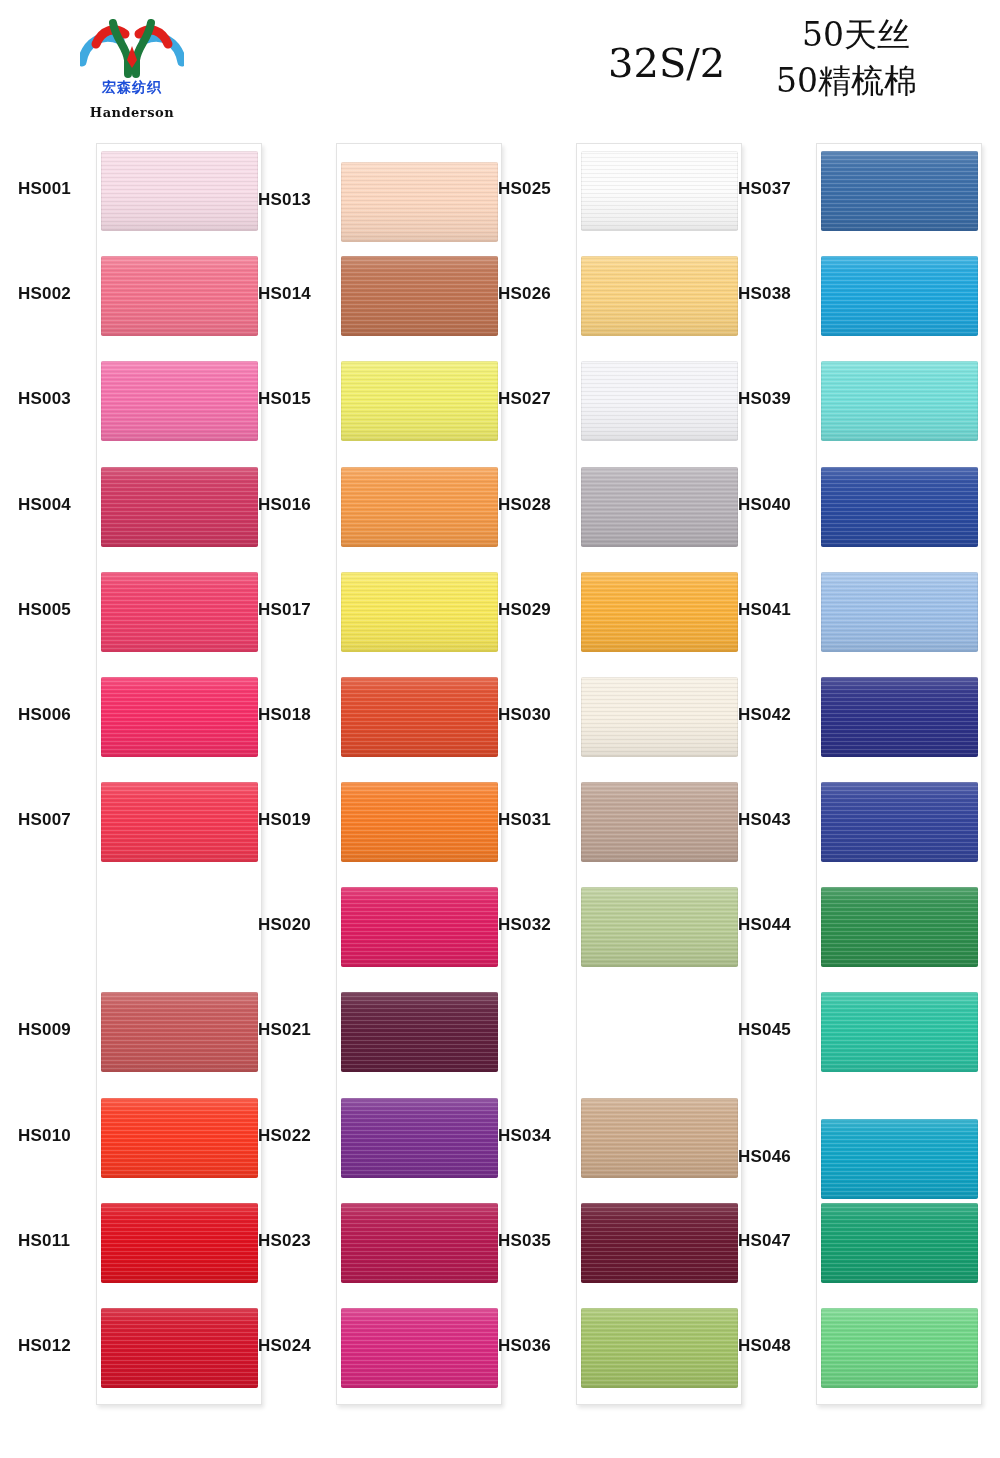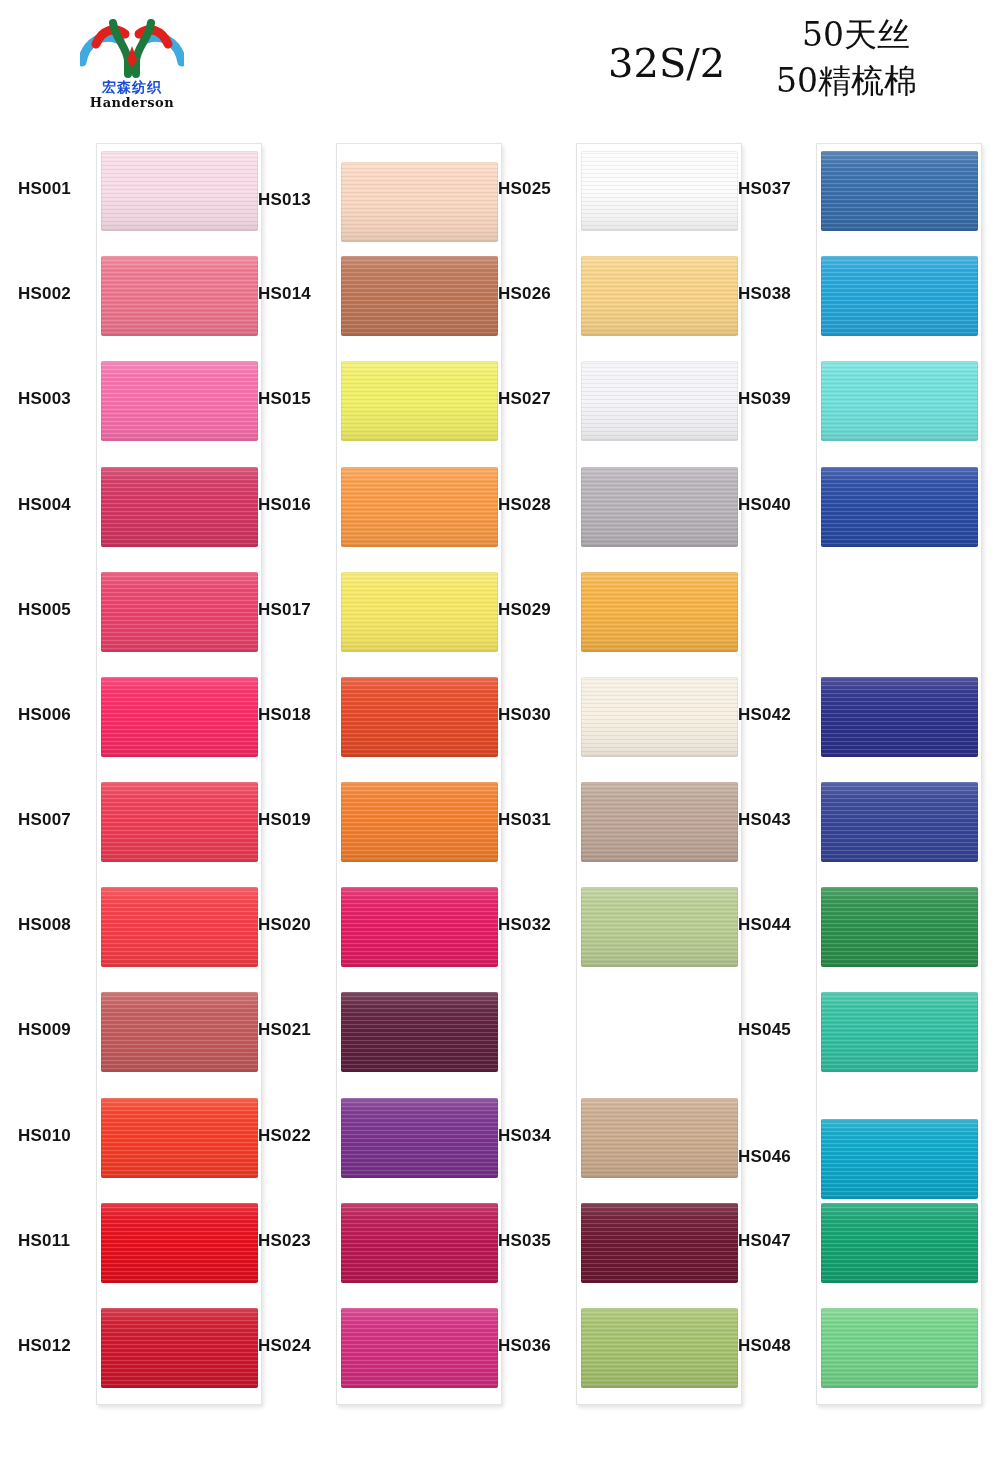--- a/index.html
+++ b/index.html
@@ -47,20 +47,21 @@
     white-space: nowrap;
   }
   #brand-en {
     font-family: "DejaVu Serif", serif;
     font-size: 13px;
     font-weight: bold;
     letter-spacing: 0.5px;
     color: #111;
     line-height: 15px;
     white-space: nowrap;
+    margin-top: 10px;
   }
 
   .title-text {
     position: absolute;
     font-family: "DejaVu Serif", serif;
     color: #111111;
     white-space: nowrap;
   }
   #title-main {
     left: 388px;
@@ -274,28 +275,20 @@
         </div>
       </div>
       <div class="swatch-row" style="top: 644px;">
         <div class="swatch-label">HS007</div>
         <div class="swatch" title="HS007" style="background: rgb(243, 57, 83);">
           <div class="threads"></div>
           <div class="sheen"></div>
           <div class="edge"></div>
         </div>
       </div>
-      <div class="swatch-row" style="top: 749.167px;">
-        <div class="swatch-label">HS008</div>
-        <div class="swatch" title="HS008" style="background: rgb(242, 64, 74);">
-          <div class="threads"></div>
-          <div class="sheen"></div>
-          <div class="edge"></div>
-        </div>
-      </div>
       <div class="swatch-row" style="top: 854.333px;">
         <div class="swatch-label">HS009</div>
         <div class="swatch" title="HS009" style="background: rgb(198, 88, 90);">
           <div class="threads"></div>
           <div class="sheen"></div>
           <div class="edge"></div>
         </div>
       </div>
       <div class="swatch-row" style="top: 959.5px;">
         <div class="swatch-label">HS010</div>
@@ -542,20 +535,28 @@
         </div>
       </div>
       <div class="swatch-row" style="top: 328.5px;">
         <div class="swatch-label">HS040</div>
         <div class="swatch" title="HS040" style="background: rgb(43, 75, 160);">
           <div class="threads"></div>
           <div class="sheen"></div>
           <div class="edge"></div>
         </div>
       </div>
+      <div class="swatch-row" style="top: 433.667px;">
+        <div class="swatch-label">HS041</div>
+        <div class="swatch" title="HS041" style="background: rgb(157, 191, 232);">
+          <div class="threads"></div>
+          <div class="sheen"></div>
+          <div class="edge"></div>
+        </div>
+      </div>
       <div class="swatch-row" style="top: 538.833px;">
         <div class="swatch-label">HS042</div>
         <div class="swatch" title="HS042" style="background: rgb(46, 50, 136);">
           <div class="threads"></div>
           <div class="sheen"></div>
           <div class="edge"></div>
         </div>
       </div>
       <div class="swatch-row" style="top: 644px;">
         <div class="swatch-label">HS043</div>

